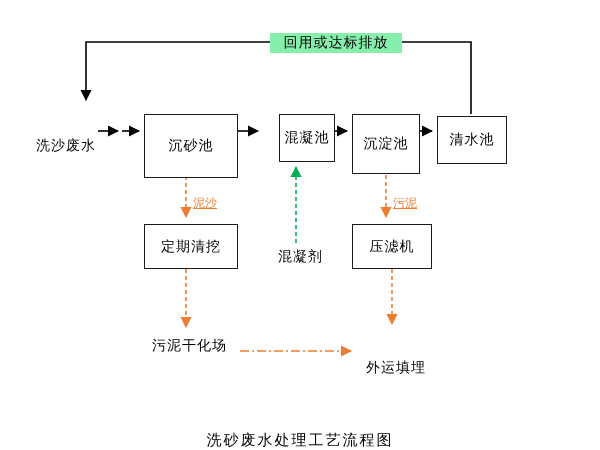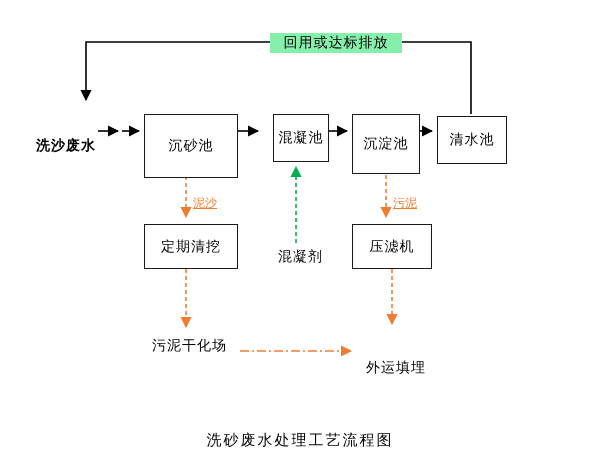--- a/index.html
+++ b/index.html
@@ -68,26 +68,26 @@
     <path class="wire green dashed" d="M296 243 L296 167" marker-end="url(#m-green)"></path>
 
     <path class="wire orange dashed" d="M386 161 L386 217" marker-end="url(#m-orange)"></path>
     <path class="wire orange dashed" d="M392 269 L392 324" marker-end="url(#m-orange)"></path>
 
     <path class="wire orange dashdot" d="M240 351 L351 351" marker-end="url(#m-orange)"></path>
   </svg>
 
   <div class="loop-label">回用或达标排放</div>
 
-  <div class="lbl" style="left:36px; top:137px;font-weight:bold;">洗沙废水</div>
+  <div class="lbl" style="left:36px; top:137px;">洗沙废水</div>
 
   <div class="box" style="left:144px; top:114px; width:94px; height:64px;">
     <span>沉砂池</span>
   </div>
-  <div class="box" style="left:273px; top:114px; width:56px; height:48px;text-align:center;">
+  <div class="box" style="left:279px; top:114px; width:56px; height:48px;text-align:center;">
     <span>混凝池</span>
   </div>
   <div class="box" style="left:352px; top:114px; width:68px; height:60px;">
     <span>沉淀池</span>
   </div>
   <div class="box" style="left:437px; top:116px; width:70px; height:48px;">
     <span>清水池</span>
   </div>
 
   <div class="box" style="left:352px; top:224px; width:80px; height:45px;">

